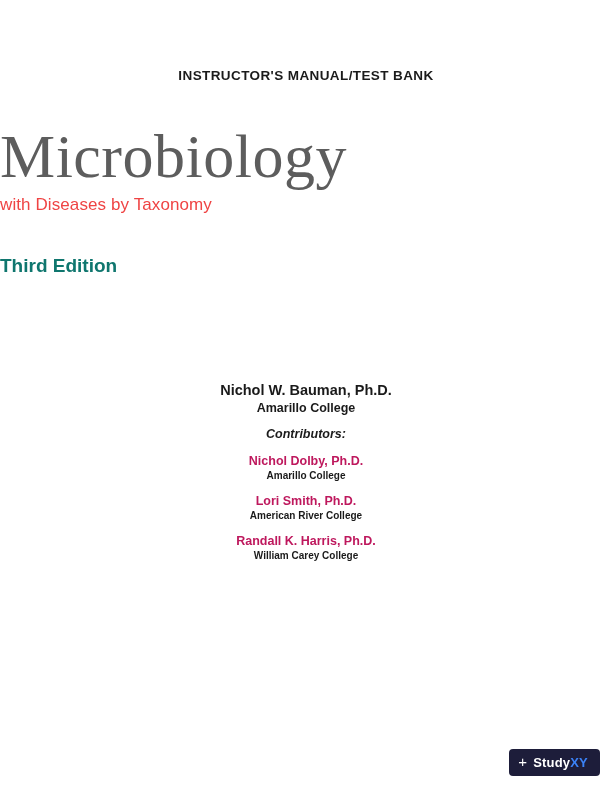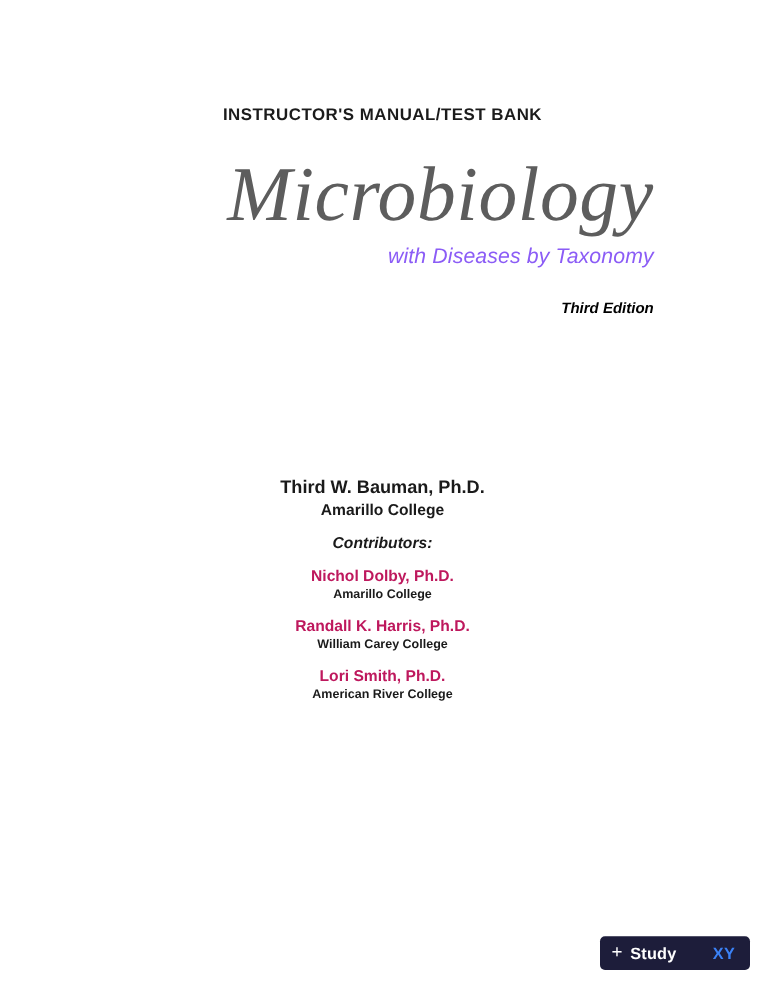--- a/index.html
+++ b/index.html
@@ -17,62 +17,60 @@
   }
   .page {
     position: relative;
     width: 612px;
     height: 792px;
     box-sizing: border-box;
   }
 
   .header-line {
     position: absolute;
-    top: 84px;
+    top: 68px;
     left: 0;
     width: 612px;
     text-align: center;
     font-size: 13.5px;
     font-weight: 700;
     letter-spacing: 0.4px;
     color: #1b1b1b;
     font-family: "Liberation Sans", sans-serif;
   }
 
   .title-block {
     position: absolute;
     top: 125px;
     left: 0;
     width: 523px;
-    text-align: right;
-    font-style: italic;
+    text-align: left;
   }
   .main-title {
     font-family: "Liberation Serif", serif;
     font-size: 62px;
     line-height: 1.0;
     color: #5d5d5d;
     letter-spacing: 0.5px;
     font-weight: 400;
   }
   .subtitle {
     margin-top: 8px;
     font-family: "Liberation Sans", sans-serif;
     font-size: 17px;
-    color: #8b5cf6;
+    color: #ef4444;
     font-weight: 400;
     letter-spacing: 0.1px;
-    margin-left: 18px;
   }
   .edition {
-    margin-top: 24px;
+    margin-top: 40px;
     font-family: "Liberation Sans", sans-serif;
-    font-size: 12px;
+    font-size: 19px;
     font-weight: 700;
-    color: #000000;
+    color: #0f766e;
   }
 
   .authors-block {
     position: absolute;
     top: 382px;
     left: 0;
     width: 612px;
     text-align: center;
   }
   .author-name {
@@ -130,55 +128,54 @@
     font-weight: 400;
     color: #ffffff;
     display: inline-block;
     transform: translateY(-1px);
   }
   .badge .brand-main { color: #ffffff; }
   .badge .brand-accent { color: #3b82f6; }
   .badge-text {
     display: inline-flex;
     align-items: baseline;
-    gap: 29px;
   }
 </style>
 </head>
 <body>
 
 <div class="page">
 
   <div class="header-line">INSTRUCTOR'S MANUAL/TEST BANK</div>
 
   <div class="title-block">
     <div class="main-title">Microbiology</div>
     <div class="subtitle">with Diseases by Taxonomy</div>
     <div class="edition">Third Edition</div>
   </div>
 
   <div class="authors-block">
-    <div class="author-name">Third W. Bauman, Ph.D.</div>
+    <div class="author-name">Nichol W. Bauman, Ph.D.</div>
     <div class="author-affil">Amarillo College</div>
 
     <div class="contributors-label">Contributors:</div>
 
     <div class="contributor">
       <div class="contributor-name">Nichol Dolby, Ph.D.</div>
       <div class="contributor-affil">Amarillo College</div>
     </div>
 
     <div class="contributor">
-      <div class="contributor-name">Randall K. Harris, Ph.D.</div>
-      <div class="contributor-affil">William Carey College</div>
+      <div class="contributor-name">Lori Smith, Ph.D.</div>
+      <div class="contributor-affil">American River College</div>
     </div>
 
     <div class="contributor">
-      <div class="contributor-name">Lori Smith, Ph.D.</div>
-      <div class="contributor-affil">American River College</div>
+      <div class="contributor-name">Randall K. Harris, Ph.D.</div>
+      <div class="contributor-affil">William Carey College</div>
     </div>
   </div>
 
   <div class="badge">
     <span class="plus">+</span>
     <span class="badge-text">
       <span class="brand-main">Study</span>
         <span class="brand-accent">XY</span>
     </span>
   </div>

